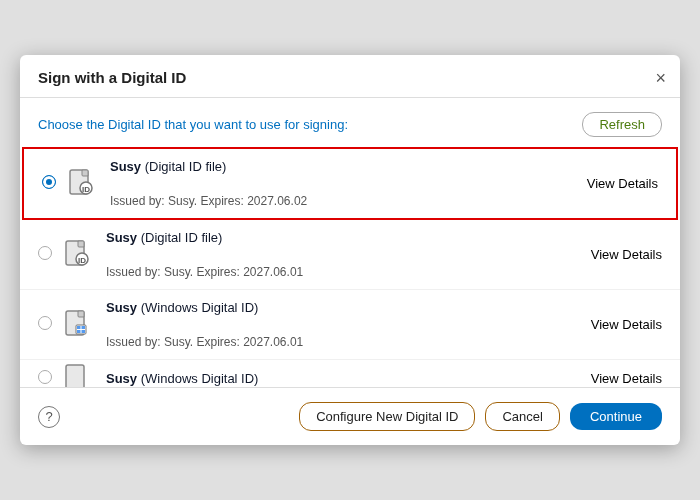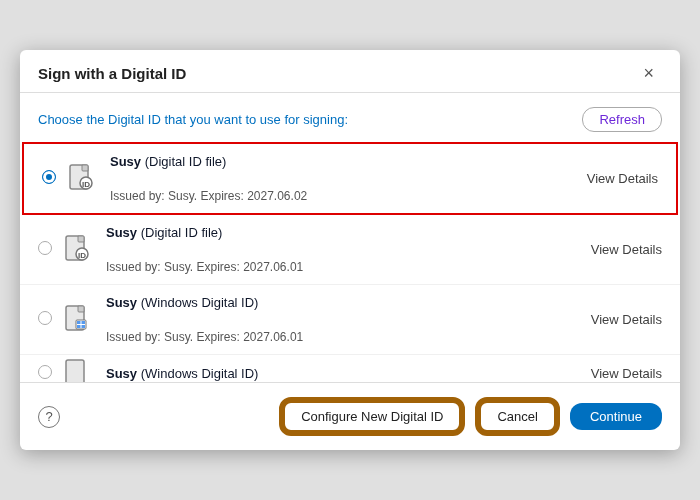--- a/index.html
+++ b/index.html
@@ -16,22 +16,22 @@
     .dialog {
       background: #fff;
       width: 660px;
       border-radius: 6px;
       box-shadow: 0 4px 20px rgba(0,0,0,0.3);
       overflow: hidden;
     }
     .dialog-header {
       display: flex;
       justify-content: space-between;
-      align-items: center;
-      padding: 14px 26px 10px 18px;
+      align-items: flex-start;
+      padding: 14px 14px 10px 18px;
       border-bottom: 1px solid #ddd;
     }
     .dialog-title {
       font-size: 15px;
       font-weight: bold;
       color: #222;
     }
     .close-btn {
       background: none;
       border: none;
@@ -54,21 +54,21 @@
       color: #0070c0;
       font-size: 13px;
     }
     .refresh-btn {
       border: 1px solid #aaa;
       border-radius: 12px;
       background: #fff;
       padding: 4px 16px;
       font-size: 13px;
       cursor: pointer;
-      color: #6d28d9;
+      color: #4d7c0f;
     }
     .id-list {
       max-height: 240px;
       overflow-y: scroll;
       padding: 0;
       position: relative;
     }
     .id-item {
       display: flex;
       align-items: center;
@@ -119,21 +119,21 @@
     }
     .id-name strong {
       font-weight: bold;
     }
     .id-sub {
       font-size: 12px;
       color: #555;
       margin-top: 20px;
     }
     .view-details-link {
-      color: #404040;
+      color: #000000;
       text-decoration: none;
       font-size: 13px;
       white-space: nowrap;
       margin-left: 10px;
       cursor: pointer;
     }
     .id-item-partial {
       display: flex;
       align-items: center;
       padding: 10px 18px;
@@ -158,21 +158,21 @@
       border: 1.5px solid #777;
       border-radius: 50%;
       display: flex;
       align-items: center;
       justify-content: center;
       font-size: 13px;
       color: #555;
       cursor: pointer;
     }
     .btn-outline {
-      border: 6px solid #a16207;
+      border: 1px solid #a16207;
       border-radius: 12px;
       background: #fff;
       padding: 6px 16px;
       font-size: 13px;
       cursor: pointer;
       color: #222;
     }
     .btn-primary {
       border: none;
       border-radius: 12px;

